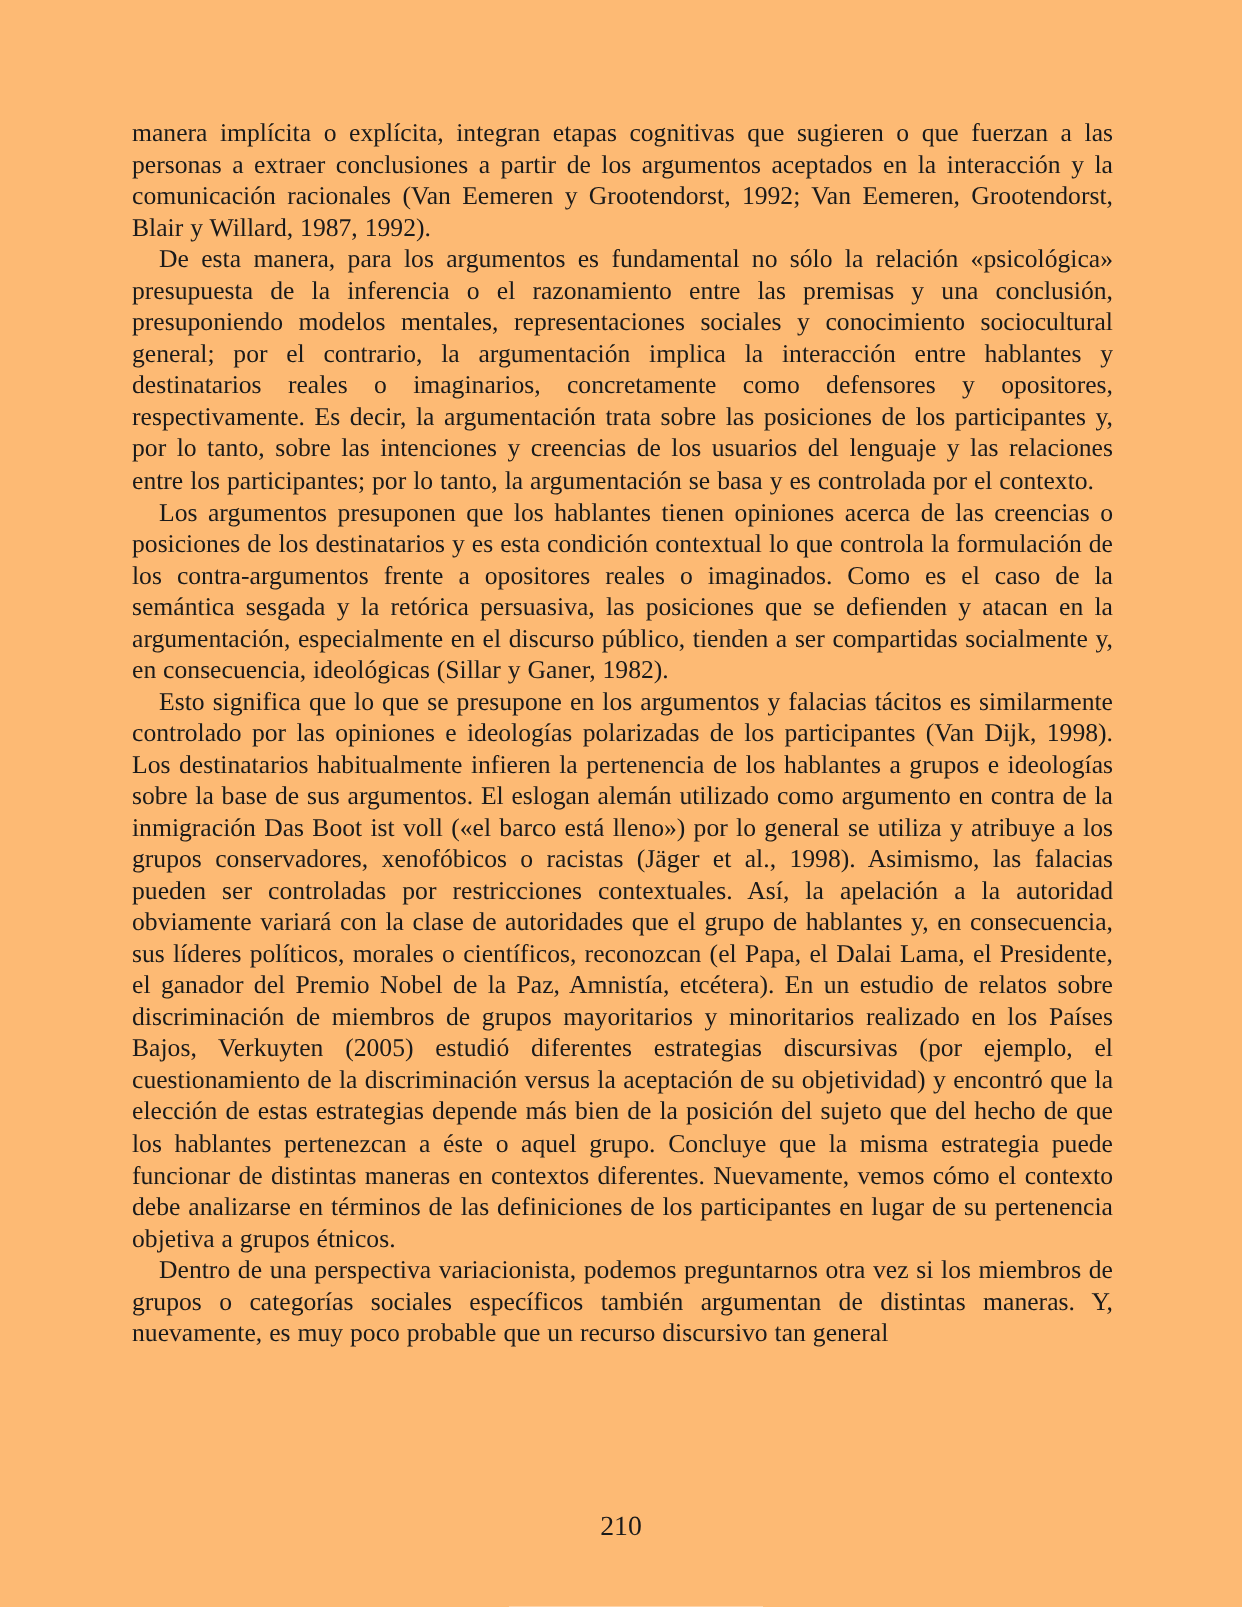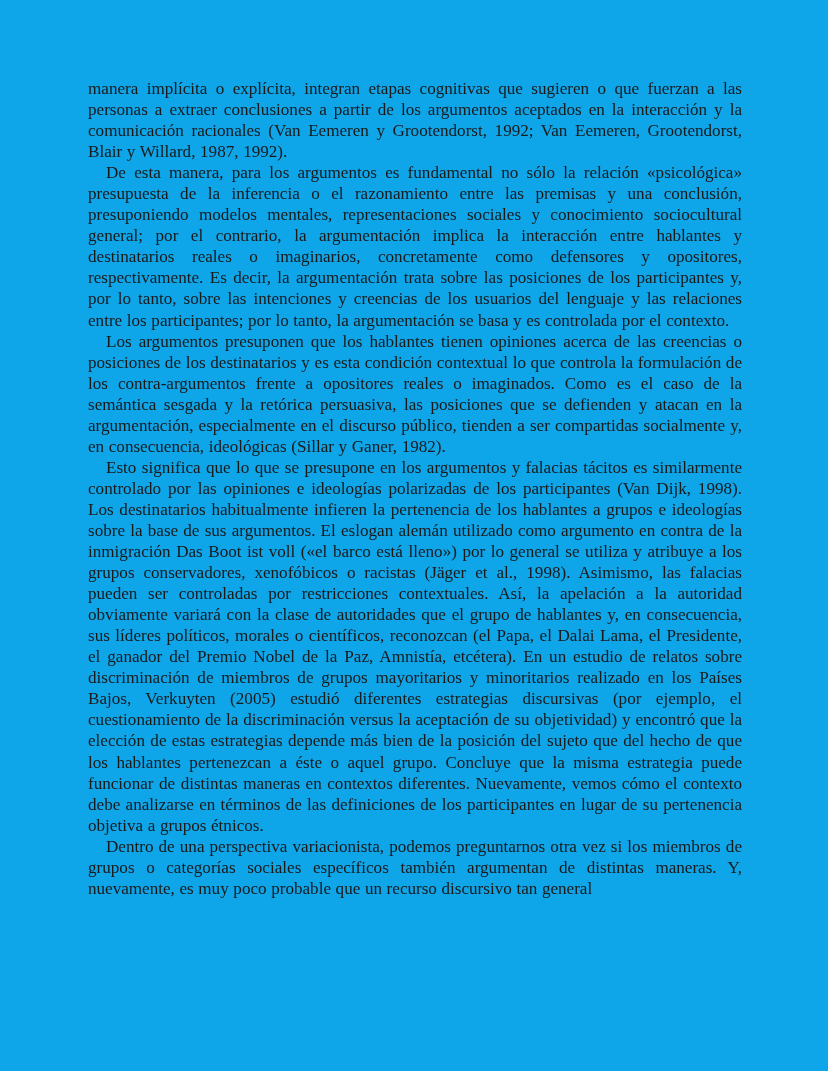--- a/index.html
+++ b/index.html
@@ -16,21 +16,21 @@
     font-family: "Liberation Serif", "DejaVu Serif", serif;
     color: #1a1a1a;
     -webkit-font-smoothing: antialiased;
   }
   .page {
     position: absolute;
     left: 0;
     top: 0;
     width: 828px;
     height: 1071px;
-    background: #0ea5e9;
+    background: #fdba74;
   }
   .text-column {
     position: absolute;
     left: 88px;
     top: 78px;
     width: 654px;
   }
   p.para {
     margin: 0;
     padding: 0;
@@ -66,14 +66,15 @@
 
   <div class="text-column" id="text-column">
 
   <p class="para first"><span>manera implícita o explícita, integran etapas cognitivas que sugieren o que fuerzan a las personas a extraer conclusiones a partir de los argumentos aceptados en la interacción y la comunicación racionales (Van Eemeren y Grootendorst, 1992; Van Eemeren, Grootendorst, Blair y Willard, 1987, 1992).</span></p>
       <p class="para"><span>De esta manera, para los argumentos es fundamental no sólo la relación «psicológica» presupuesta de la inferencia o el razonamiento entre las premisas y una conclusión, presuponiendo modelos mentales, representaciones sociales y conocimiento sociocultural general; por el contrario, la argumentación implica la interacción entre hablantes y destinatarios reales o imaginarios, concretamente como defensores y opositores, respectivamente. Es decir, la argumentación trata sobre las </span><span class="it">posiciones</span><span> de los participantes y, por lo tanto, sobre las intenciones y creencias de los usuarios del lenguaje y las relaciones entre los participantes; por lo tanto, la argumentación se basa y es controlada por el contexto.</span></p>
       <p class="para"><span>Los argumentos presuponen que los hablantes tienen opiniones acerca de las creencias o posiciones de los destinatarios y es esta condición contextual lo que controla la formulación de los contra-argumentos frente a opositores reales o imaginados. Como es el caso de la semántica sesgada y la retórica persuasiva, las posiciones que se defienden y atacan en la argumentación, especialmente en el discurso público, tienden a ser compartidas socialmente y, en consecuencia, ideológicas (Sillar y Ganer, 1982).</span></p>
       <p class="para"><span>Esto significa que lo que se presupone en los argumentos y falacias tácitos es similarmente controlado por las opiniones e ideologías polarizadas de los participantes (Van Dijk, 1998). Los destinatarios habitualmente infieren la pertenencia de los hablantes a grupos e ideologías sobre la base de sus argumentos. El eslogan alemán utilizado como argumento en contra de la inmigración </span><span class="it">Das Boot ist voll</span><span> («el barco está lleno») por lo general se utiliza y atribuye a los grupos conservadores, xenofóbicos o racistas (Jäger </span><span class="it">et al.</span><span>, 1998). Asimismo, las falacias pueden ser controladas por restricciones contextuales. Así, la apelación a la autoridad obviamente variará con la clase de autoridades que el grupo de hablantes y, en consecuencia, sus líderes políticos, morales o científicos, reconozcan (el Papa, el Dalai Lama, el Presidente, el ganador del Premio Nobel de la Paz, Amnistía, etcétera). En un estudio de relatos sobre discriminación de miembros de grupos mayoritarios y minoritarios realizado en los Países Bajos, Verkuyten (2005) estudió diferentes estrategias discursivas (por ejemplo, el cuestionamiento de la discriminación </span><span class="it">versus</span><span> la aceptación de su objetividad) y encontró que la elección de estas estrategias depende más bien de la posición del sujeto que del hecho de que los hablantes pertenezcan a éste o aquel grupo. Concluye que la misma estrategia puede funcionar de distintas maneras en contextos diferentes. Nuevamente, vemos cómo el contexto debe analizarse en términos de las definiciones de los participantes en lugar de su pertenencia objetiva a grupos étnicos.</span></p>
       <p class="para"><span>Dentro de una perspectiva variacionista, podemos preguntarnos otra vez si los miembros de grupos o categorías sociales específicos también argumentan de distintas maneras. Y, nuevamente, es muy poco probable que un recurso discursivo tan general</span></p>
     </div>
 
+  <div class="page-number">210</div>
 
 </div>
 
 </body></html>

